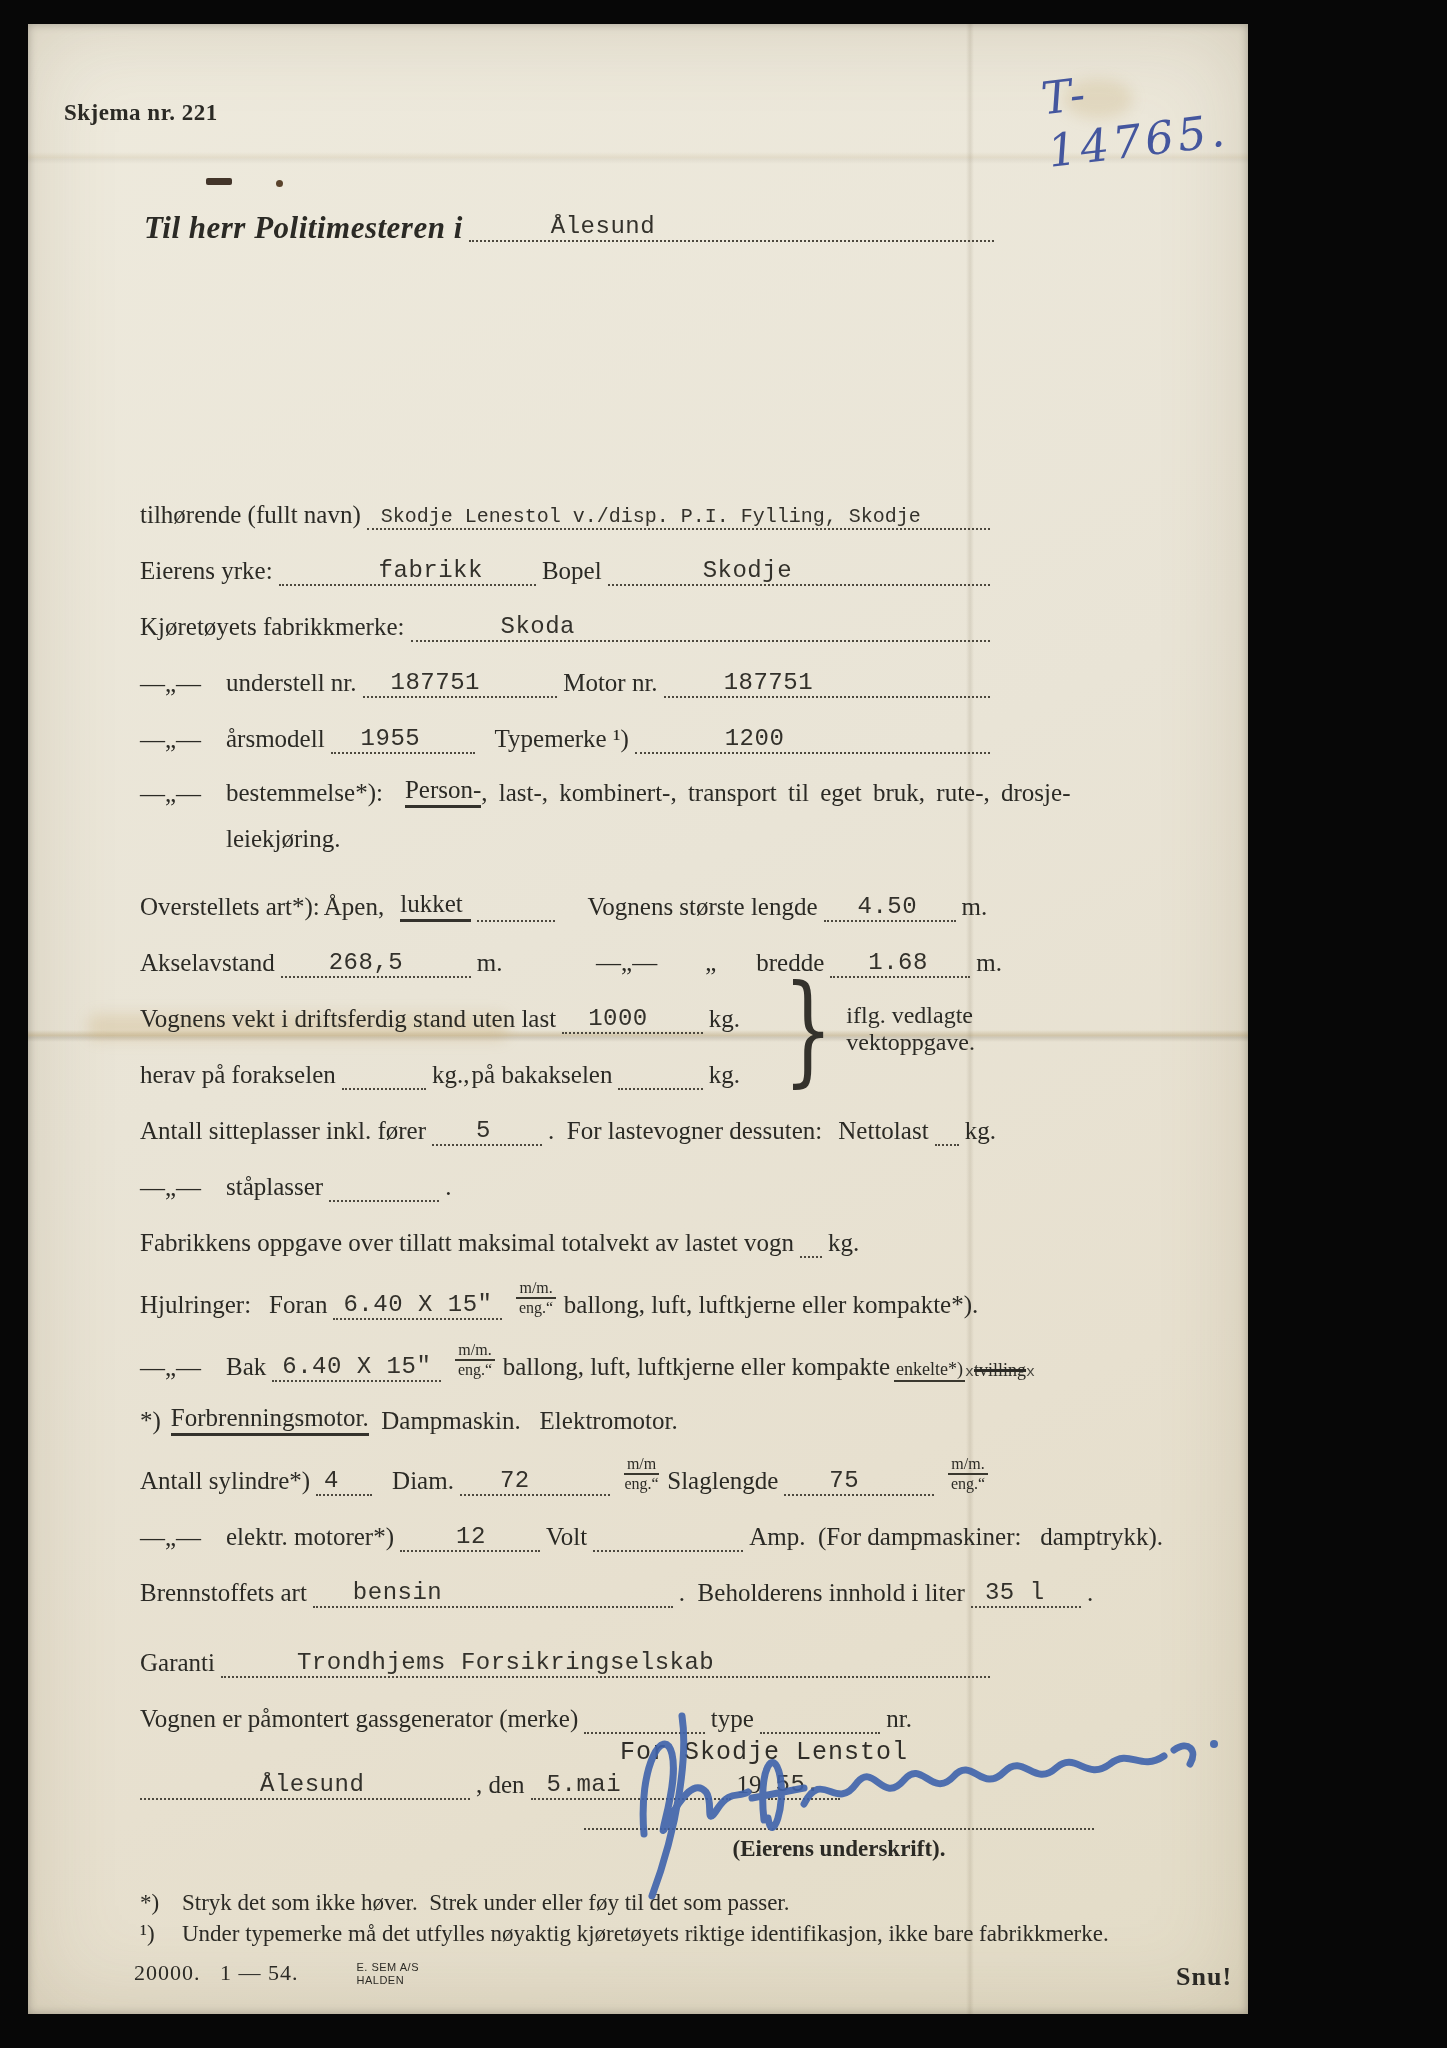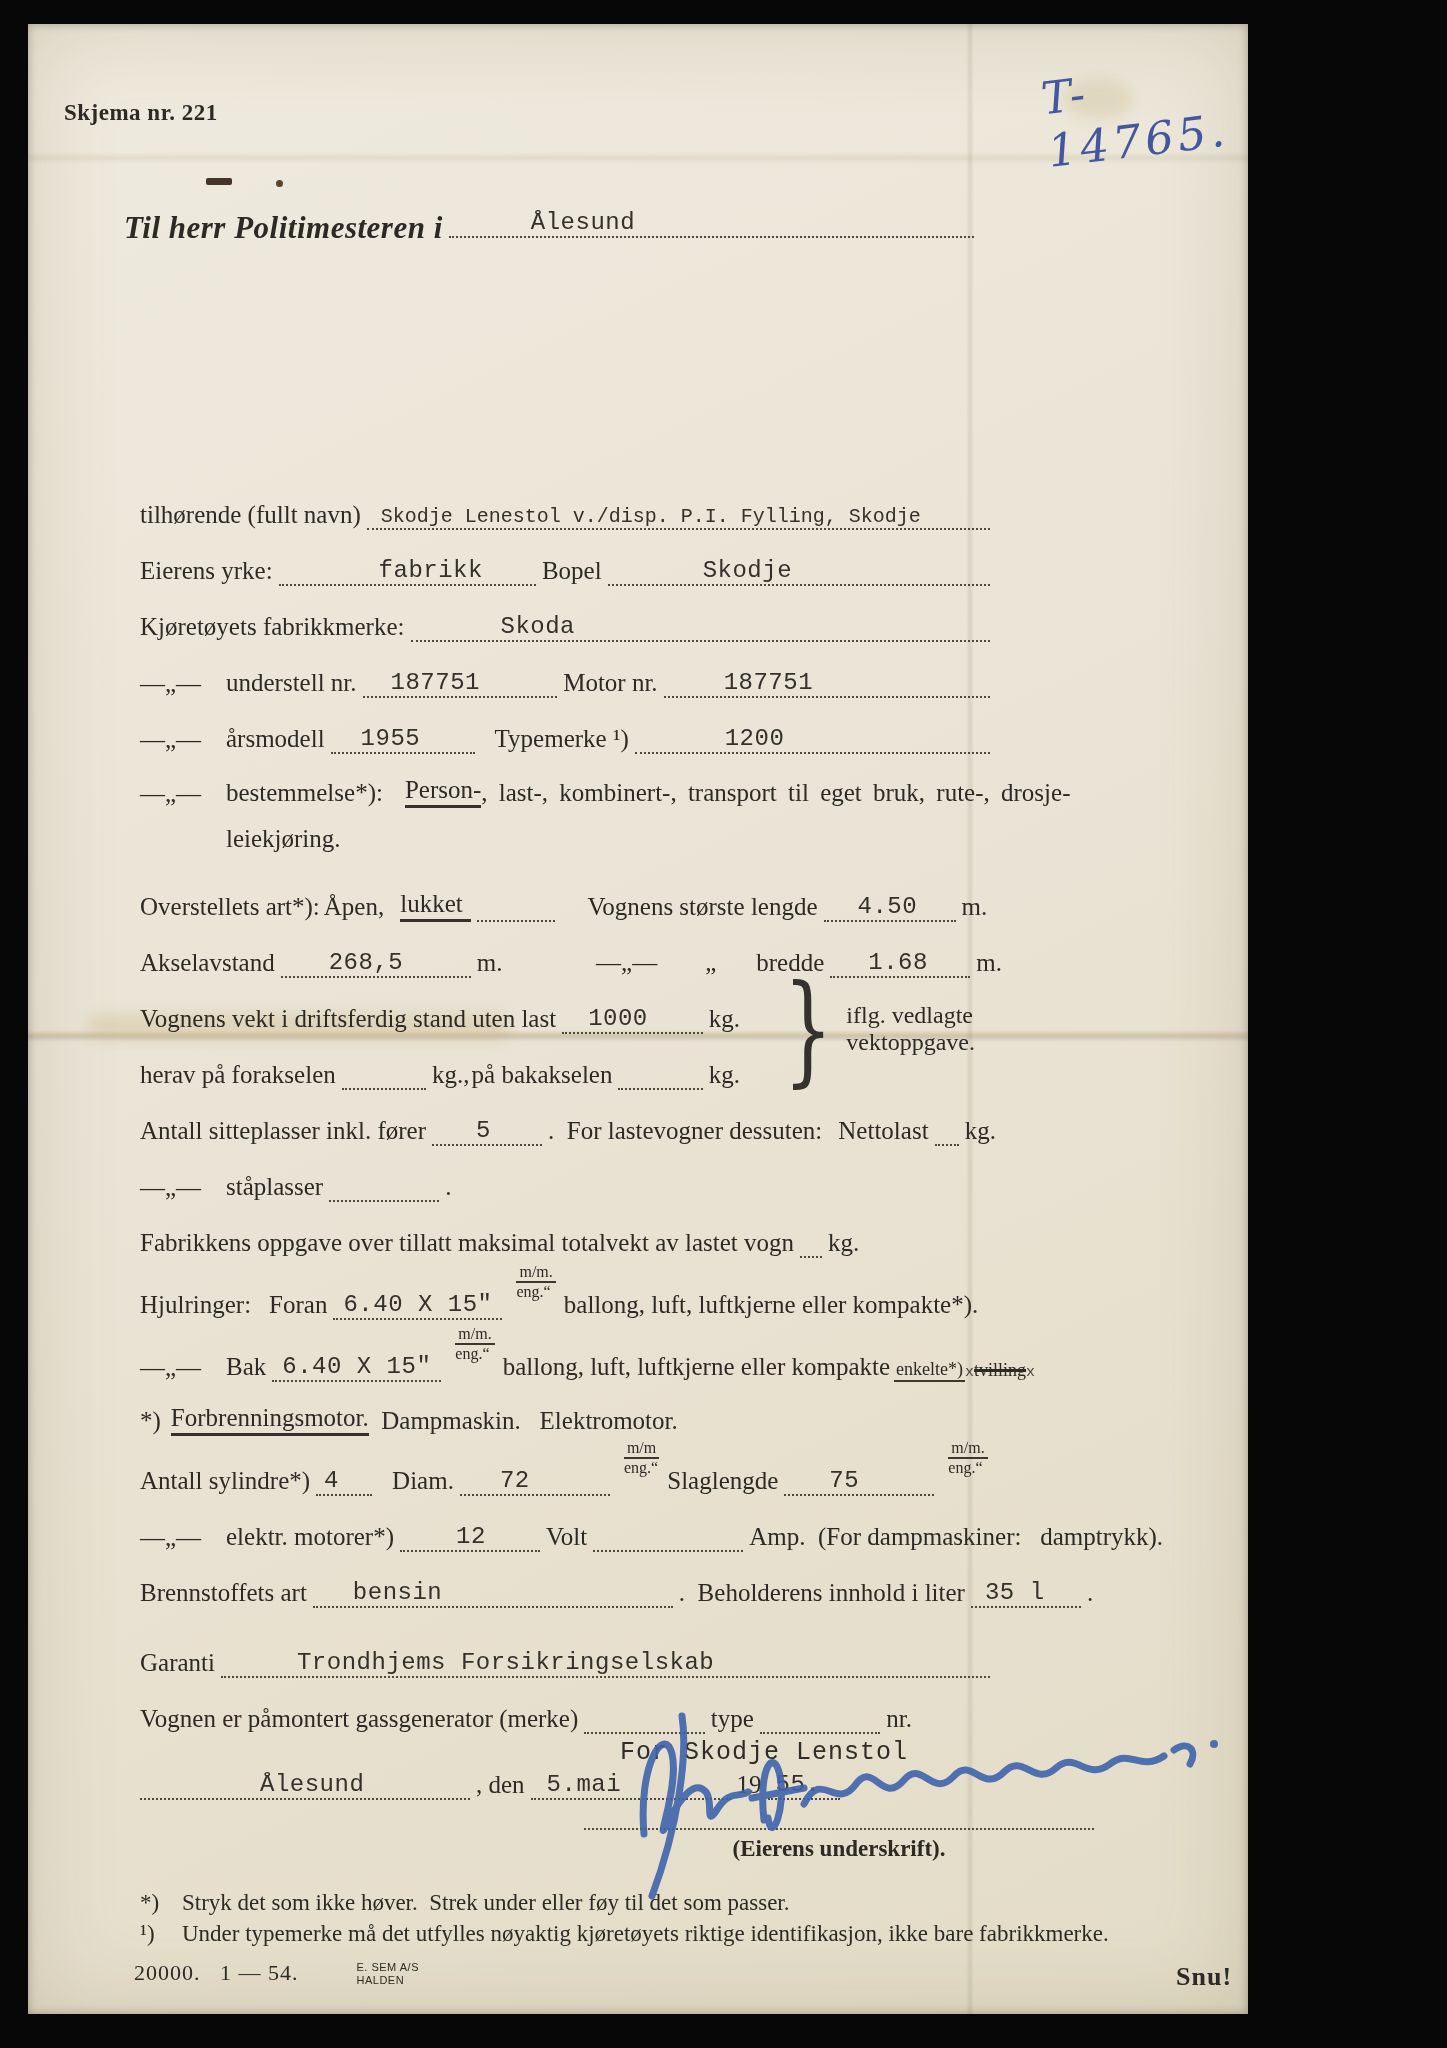--- a/index.html
+++ b/index.html
@@ -11,21 +11,21 @@
   .crease-h{position:absolute;left:0;width:100%;height:12px;
     background:linear-gradient(to bottom,rgba(150,120,60,0),rgba(150,120,60,.28) 45%,rgba(60,50,30,.14) 62%,rgba(150,120,60,0))}
   .crease-v{position:absolute;top:0;height:100%;width:8px;
     background:linear-gradient(to right,rgba(0,0,0,0),rgba(90,75,45,.12),rgba(0,0,0,0))}
   .stain{position:absolute;border-radius:50%;filter:blur(7px)}
   .skjema{position:absolute;left:36px;top:76px;font-size:23px;font-weight:bold;letter-spacing:.5px}
   .dashmark{position:absolute;left:178px;top:154px;width:26px;height:7px;background:#43352a;border-radius:2px}
   .dotmark{position:absolute;left:248px;top:156px;width:7px;height:7px;background:#5a432c;border-radius:50%}
   .handwritten{position:absolute;left:1016px;top:36px;font-size:45px;font-style:italic;color:#44569e;
     transform:rotate(-7deg);font-family:"DejaVu Serif",serif;letter-spacing:4px}
-  .addressee{position:absolute;left:96px;top:186px;width:856px;display:flex;align-items:flex-start;font-size:31px}
+  .addressee{position:absolute;left:116px;top:186px;width:856px;display:flex;align-items:center;font-size:31px}
   .addr-label{font-style:italic;font-weight:600;white-space:pre;letter-spacing:.5px}
   .title{position:absolute;left:140px;top:316px;width:890px;text-align:center;white-space:nowrap}
   .title-main{font-size:45px;font-weight:bold;letter-spacing:.5px}
   .title-frac{display:inline-flex;flex-direction:column;align-items:center;font-size:23px;font-weight:bold;
     vertical-align:middle;transform:translateY(5px);line-height:1.15}
   .title-frac .top{border-bottom:2px solid #2b2a25;padding:0 2px 1px}
   .content{position:absolute;left:112px;top:450px;width:1000px;font-size:25px}
   .row{display:flex;align-items:flex-end;height:56px;width:856px}
   .row.wide{width:1000px}
   .row.w860{width:862px}
@@ -33,21 +33,21 @@
   .row.short{width:600px}
   .row.w770{width:772px}
   .row.w690{width:690px}
   .lbl{white-space:pre;padding-bottom:1px}
   .lead{flex:1 1 auto;border-bottom:2px dotted #4c483e;display:flex;align-items:flex-end;margin:0 6px;min-width:22px}
   .sp{flex:1 1 auto}
   .typed{font-family:"Liberation Mono",monospace;font-size:24px;color:#33312b;letter-spacing:.5px;white-space:pre;line-height:1.1}
   .typed.sm{font-size:20px;letter-spacing:0}
   .ul{border-bottom:3px solid #34322c}
   .ditto{flex:0 0 86px;white-space:pre}
-  .frac{display:flex;flex-direction:column;font-size:16px;line-height:1.12;margin:16px 8px;padding-bottom:3px}
+  .frac{display:flex;flex-direction:column;align-items:center;font-size:16px;line-height:1.12;margin:0 8px;padding-bottom:3px}
   .frac>span:first-child{border-bottom:2px solid #3a382f;padding:0 3px}
   .stack2{display:flex;flex-direction:row;align-items:center;font-size:18px;line-height:1.15;margin-left:4px}
   .stack2 .top{border-bottom:2px solid #3a382f;padding:0 2px}
   .strike{text-decoration:line-through;text-decoration-thickness:2.5px}
   .xm{font-family:"Liberation Mono",monospace;font-size:15px;opacity:.85}
   .row-multi{width:1000px;height:112px;padding-top:6px}
   .line{display:flex;align-items:flex-end;height:48px;word-spacing:5px}
   .line2{display:flex;align-items:flex-end;height:46px;padding-left:86px}
   .brace-wrap{position:absolute;left:742px;top:944px;display:flex;align-items:center;height:122px}
   .brace{font-size:120px;transform:scaleX(.65);line-height:1;color:#34322c;font-family:"DejaVu Serif",serif}

